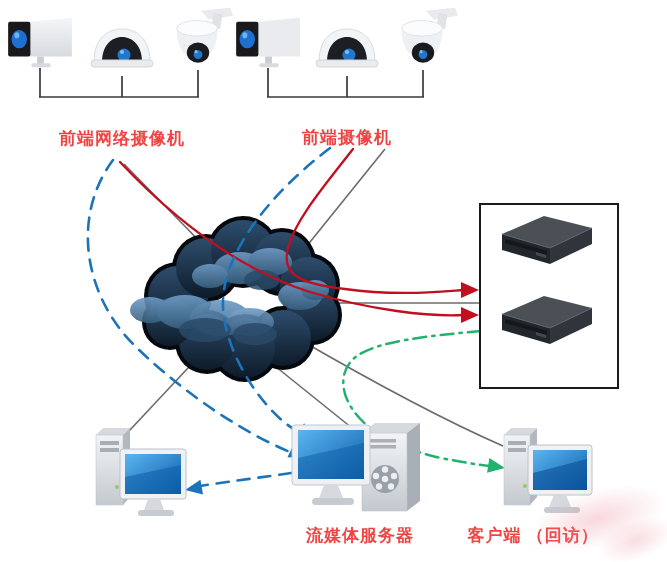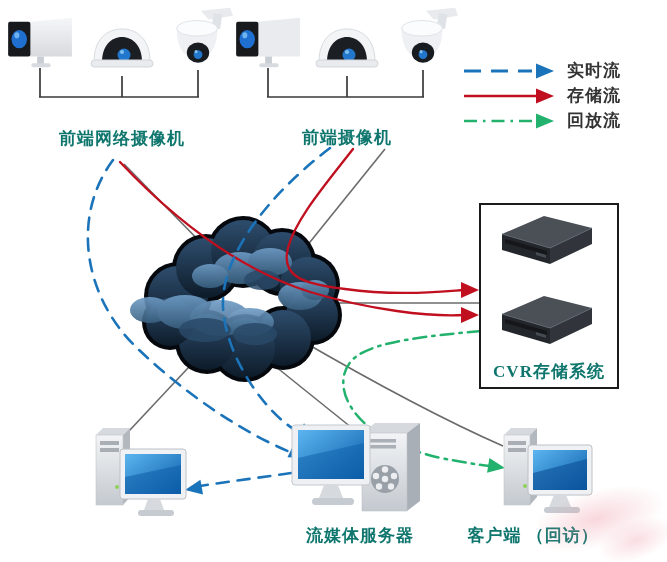--- a/index.html
+++ b/index.html
@@ -1,20 +1,20 @@
 <!DOCTYPE html>
 <html><head>
 <meta charset="utf-8">
 <style>
   html,body{margin:0;padding:0;background:#ffffff;}
   .stage{position:relative;width:667px;height:562px;background:#ffffff;overflow:hidden;
          font-family:"Liberation Sans","DejaVu Sans",sans-serif;}
   .layer{position:absolute;left:0;top:0;}
   svg{display:block;}
-  .label{position:absolute;text-align:center;color:#0f766e;
+  .label{position:absolute;text-align:center;color:#ef4444;
          font:600 17px "Liberation Serif","DejaVu Serif",serif;letter-spacing:1px;white-space:nowrap;}
   .stream{fill:none;}
   .arrowhead{stroke:none;}
   .gray-line{fill:none;stroke-width:1.6px;}
   .bus-line{fill:none;stroke-width:1.7px;}
   .dash-blue{stroke-width:2.6px;stroke-dasharray:12 9;stroke-linecap:round;}
   .solid-red{stroke-width:2.3px;stroke-linecap:round;}
   .dash-green{stroke-width:2.5px;stroke-dasharray:13 6 2.5 6;stroke-linecap:round;}
   .cvr-box{position:absolute;left:479px;top:203px;width:136px;height:182px;
            border:2px solid #1b1b1b;background:#ffffff;z-index:2;}
@@ -260,43 +260,19 @@
       <rect x="30" y="22" width="64" height="50" rx="3" fill="#eff1f4" stroke="#bcc1c7"></rect>
       <rect x="35" y="27" width="54" height="40" fill="url(#screenG)"></rect>
       <polygon points="35,50 89,36 89,67 35,67" fill="#0a4f96" opacity="0.6"></polygon>
       <polygon points="56,72 68,72 73,84 51,84" fill="#d6dade"></polygon>
       <rect x="46" y="84" width="36" height="6" rx="3" fill="#c6cbd1"></rect>
     </g>
   </svg>
 
   <div class="label" style="left:57px;top:127px;width:130px;">前端网络摄像机</div>
   <div class="label" style="left:290px;top:126px;width:114px;">前端摄像机</div>
-  <div class="label cvr-label">CVR存储系统</div>
   <div class="label" style="left:290px;top:524px;width:140px;font-family:Liberation Serif, serif;">流媒体服务器</div>
   <div class="label" style="left:453px;top:524px;width:160px;">客户端 （回访）</div>
 
-  <div class="legend">
-    <div class="legend-row">
-      <svg width="96" height="16" viewBox="0 0 96 16">
-        <path d="M2,8 H70" fill="none" stroke-width="2.8" stroke-dasharray="17 10" stroke="#1b74ba"></path>
-        <polygon points="-18,-7.5 0,0 -18,7.5" transform="translate(92,8)" class="arrowhead" fill="#1b74ba"></polygon>
-      </svg>
-      <span class="legend-text">实时流</span>
-    </div>
-    <div class="legend-row">
-      <svg width="96" height="16" viewBox="0 0 96 16">
-        <path d="M2,8 H74" fill="none" stroke-width="2.6" stroke="#c00f1e"></path>
-        <polygon points="-18,-7.5 0,0 -18,7.5" transform="translate(92,8)" class="arrowhead" fill="#c00f1e"></polygon>
-      </svg>
-      <span class="legend-text">存储流</span>
-    </div>
-    <div class="legend-row">
-      <svg width="96" height="16" viewBox="0 0 96 16">
-        <path d="M2,8 H70" fill="none" stroke-width="2.6" stroke-dasharray="13 6 2.5 6" stroke="#23b26e"></path>
-        <polygon points="-18,-7.5 0,0 -18,7.5" transform="translate(92,8)" class="arrowhead" fill="#23b26e"></polygon>
-      </svg>
-      <span class="legend-text">回放流</span>
-    </div>
-  </div>
 
   <div class="smudge smudge-a"></div>
   <div class="smudge smudge-b"></div>
 </div>
 
 </body></html>

